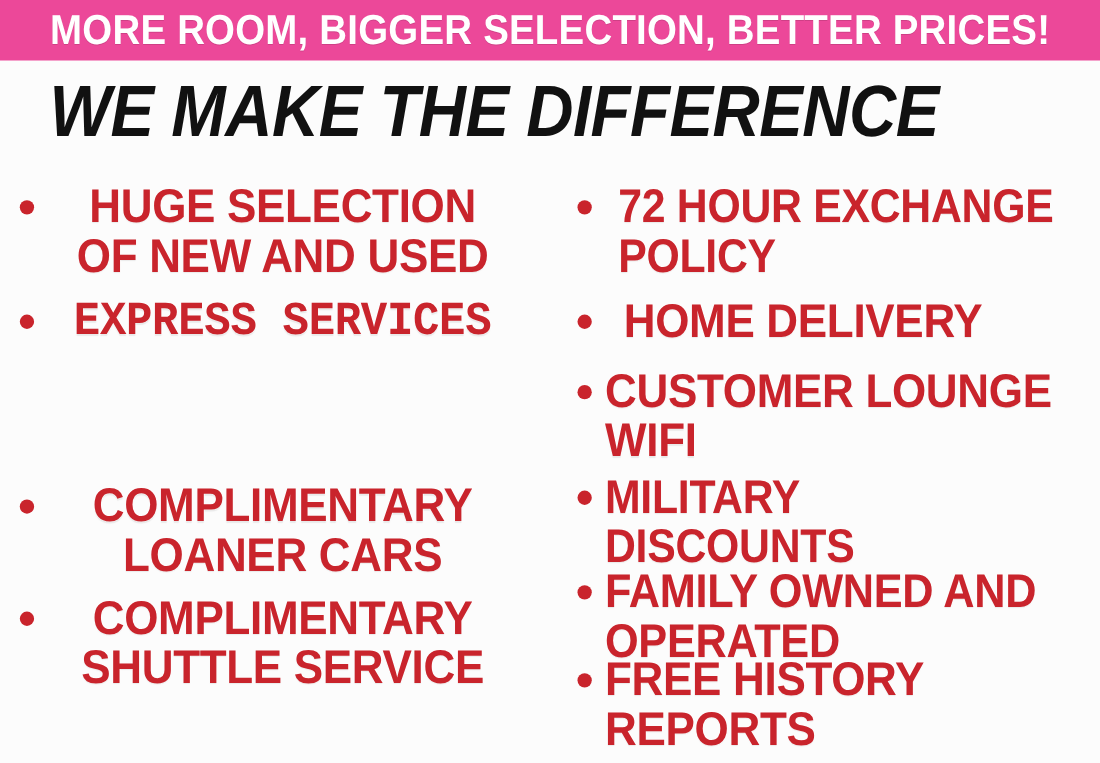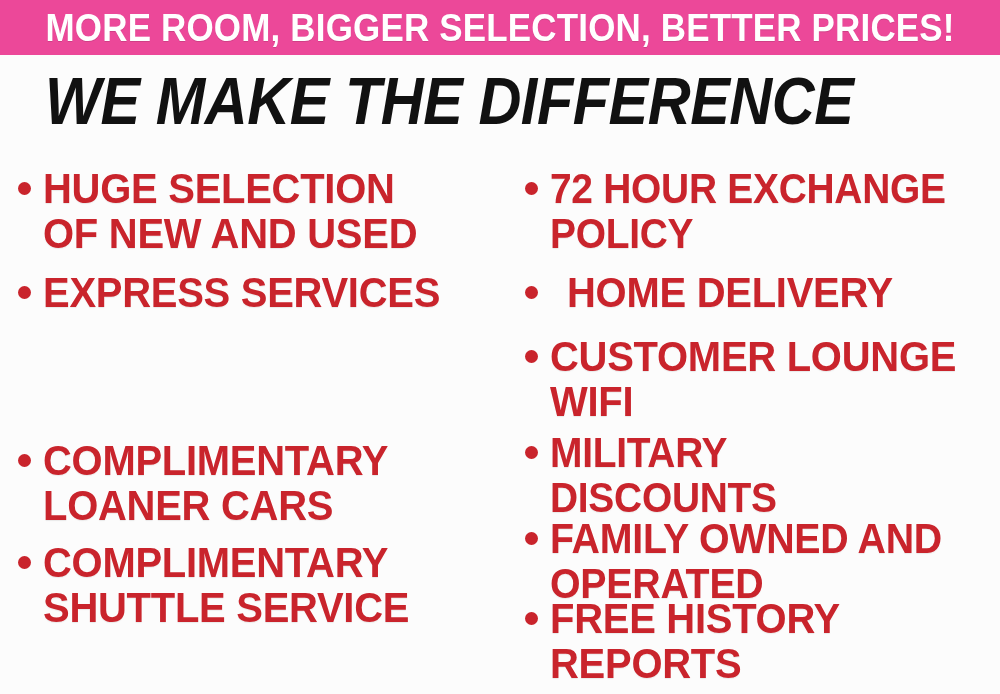--- a/index.html
+++ b/index.html
@@ -78,21 +78,21 @@
     height: 100%;
   }
   #column-left  { width: 505px; }
   #column-right { width: 495px; }
 
   .bullet-item {
     position: absolute;
     display: flex;
     align-items: flex-start;
   }
-  #column-left  .bullet-item { left: 18px;  right: 2px; }
+  #column-left  .bullet-item { left: 18px;  right: 2px; text-align: center; }
   #column-right .bullet-item { left: 20px;  right: 0px; }
 
   .bullet-dot {
     flex: 0 0 auto;
     width: 13px;
     height: 13px;
     border-radius: 50%;
     background: #c9242c;
     margin-top: 16px;
     margin-right: 12px;
@@ -109,26 +109,26 @@
     text-shadow:
        1px 0 0 rgba(255,255,255,0.55),
       -1px 0 0 rgba(255,255,255,0.35),
        0 1px 1px rgba(150,150,150,0.18);
     transform: scaleX(0.93);
     transform-origin: left center;
   }
 
   
   #li-l0 { top: 8px;   }
-  #li-l1 { top: 112px; }
+  #li-l1 { top: 112px; font-family: Liberation Mono, monospace; }
   #li-l2 { top: 176px; }
   #li-l3 { top: 280px; }
   #li-l4 { top: 382px; }
 
-  #li-r0 { top: 8px;   }
+  #li-r0 { top: 8px; gap: 12px;   }
   #li-r1 { top: 112px; gap: 17px; }
   #li-r2 { top: 176px; }
   #li-r3 { top: 272px; }
   #li-r4 { top: 334px; margin-top: 24px; }
   #li-r5 { top: 438px; }
 
   
   #li-r0 .bullet-label { transform: scaleX(0.905); }
   #li-r3 .bullet-label { transform: scaleX(0.905); }
   #li-r4 .bullet-label { transform: scaleX(0.915); }

